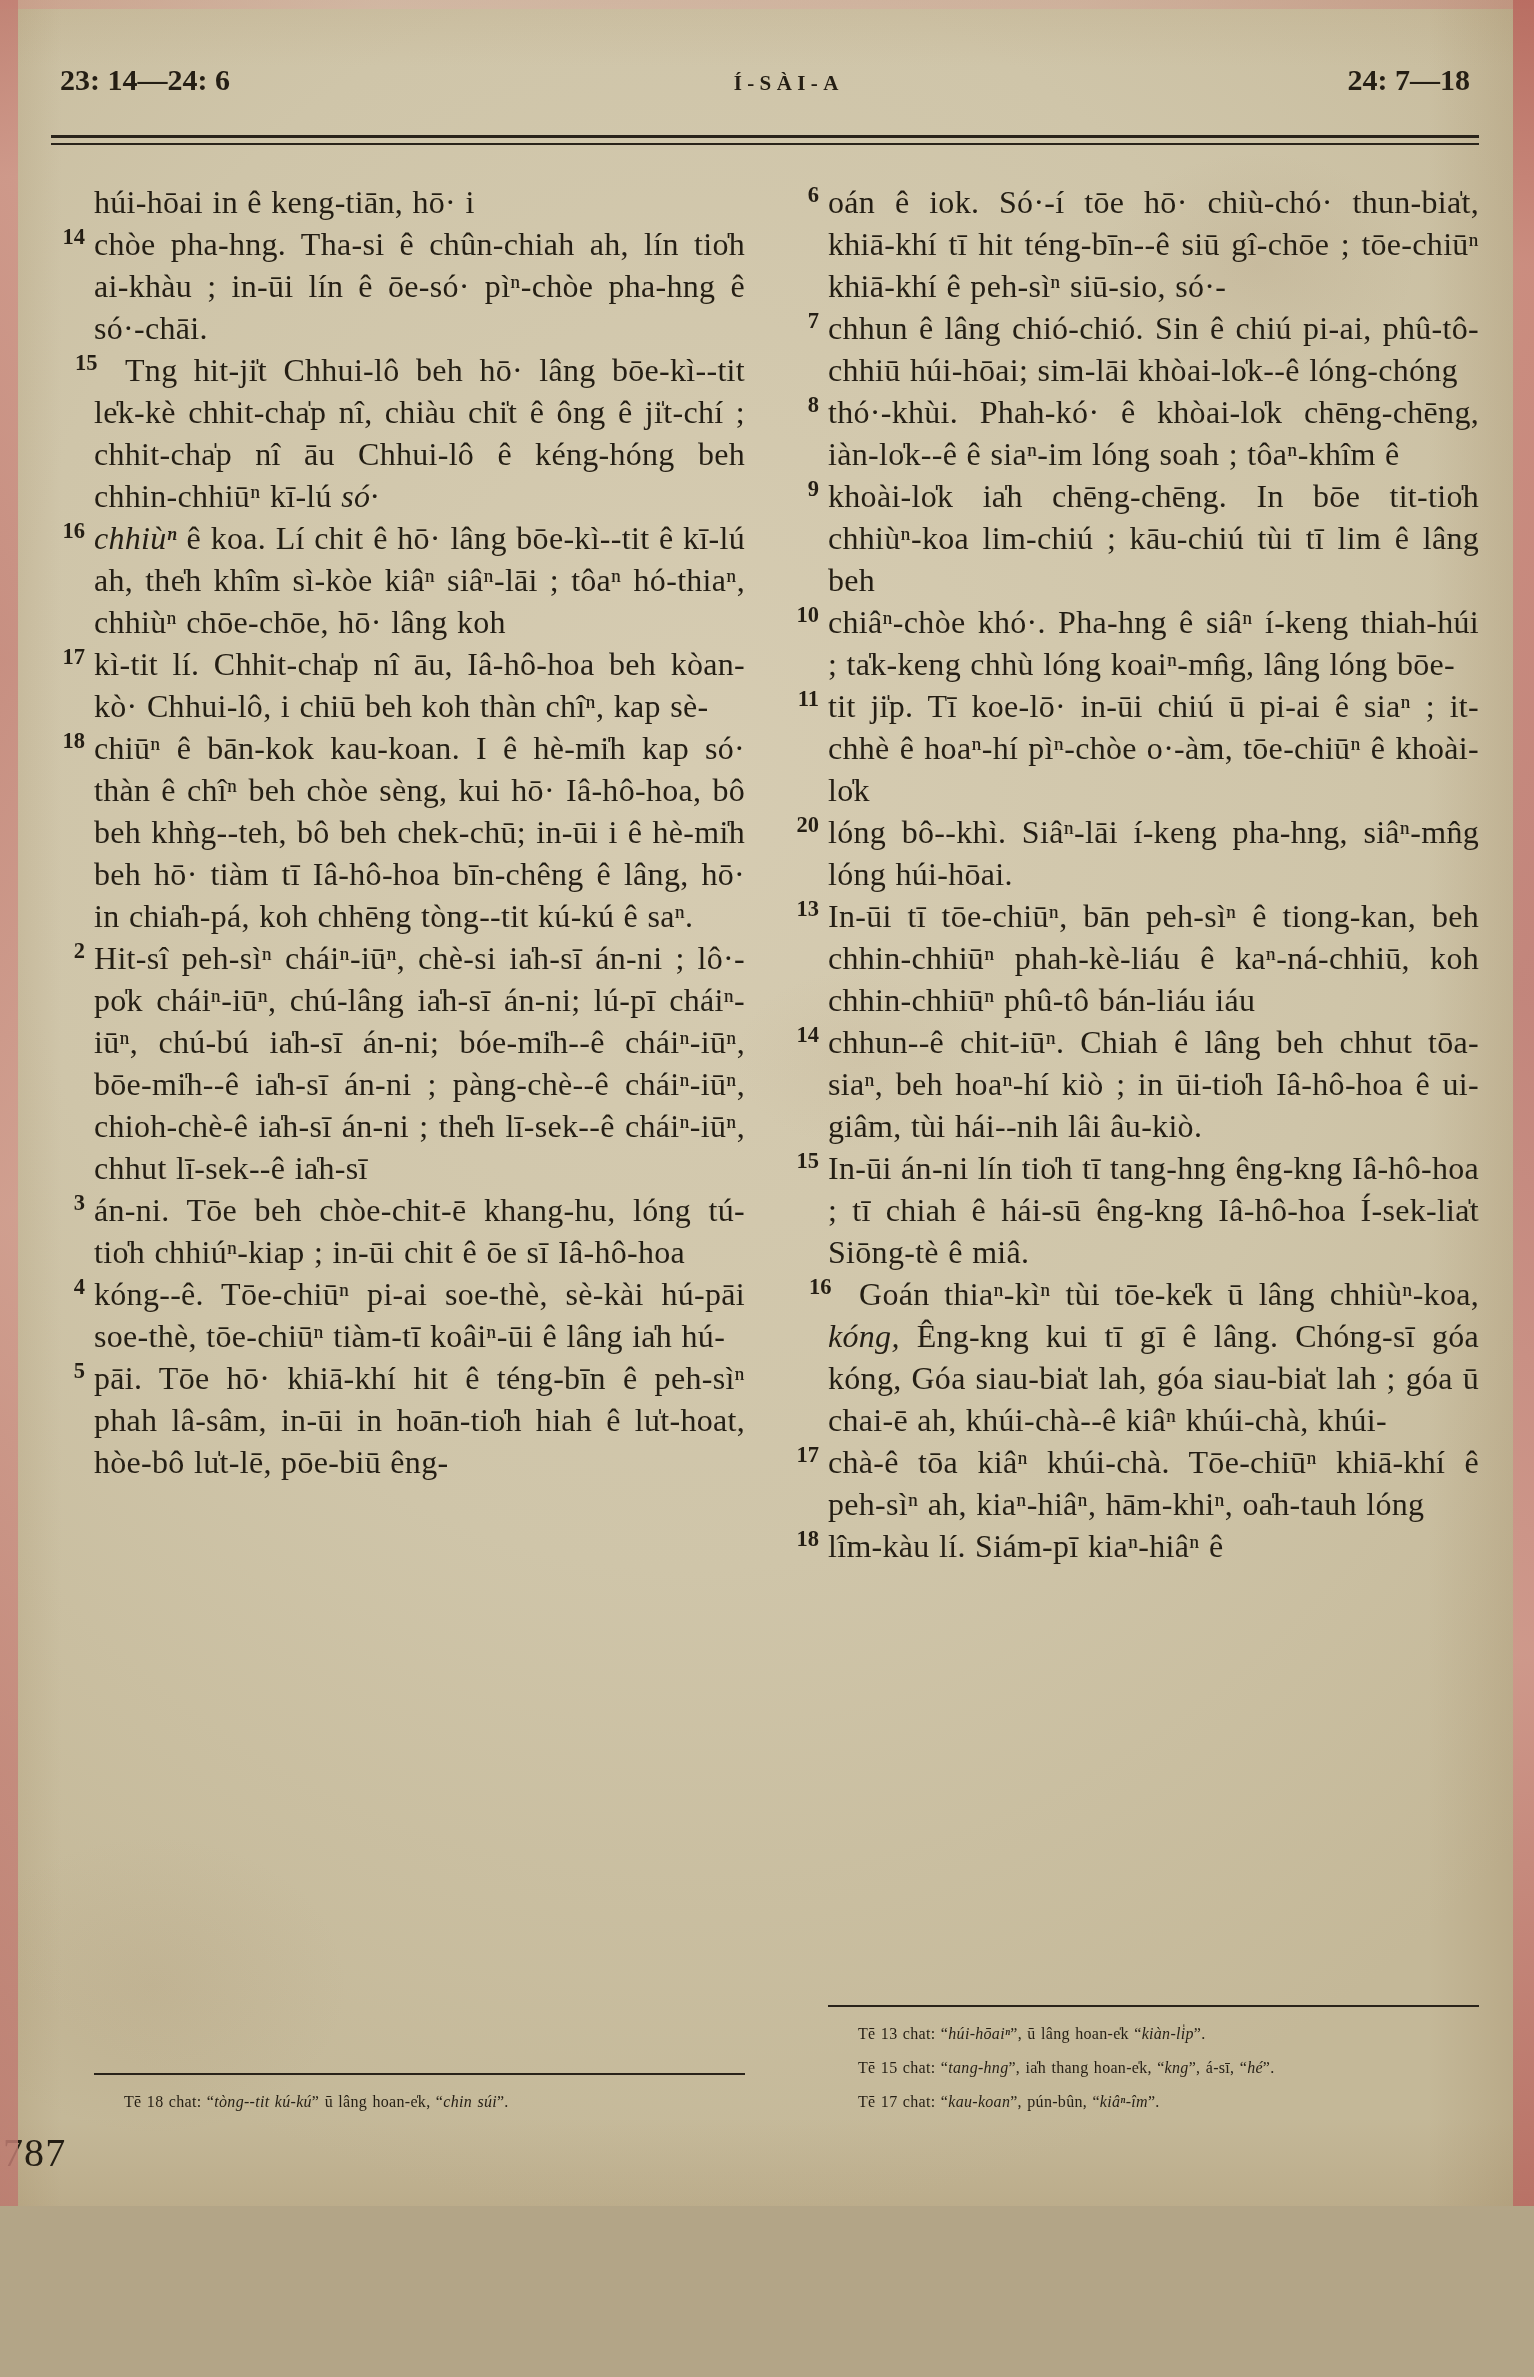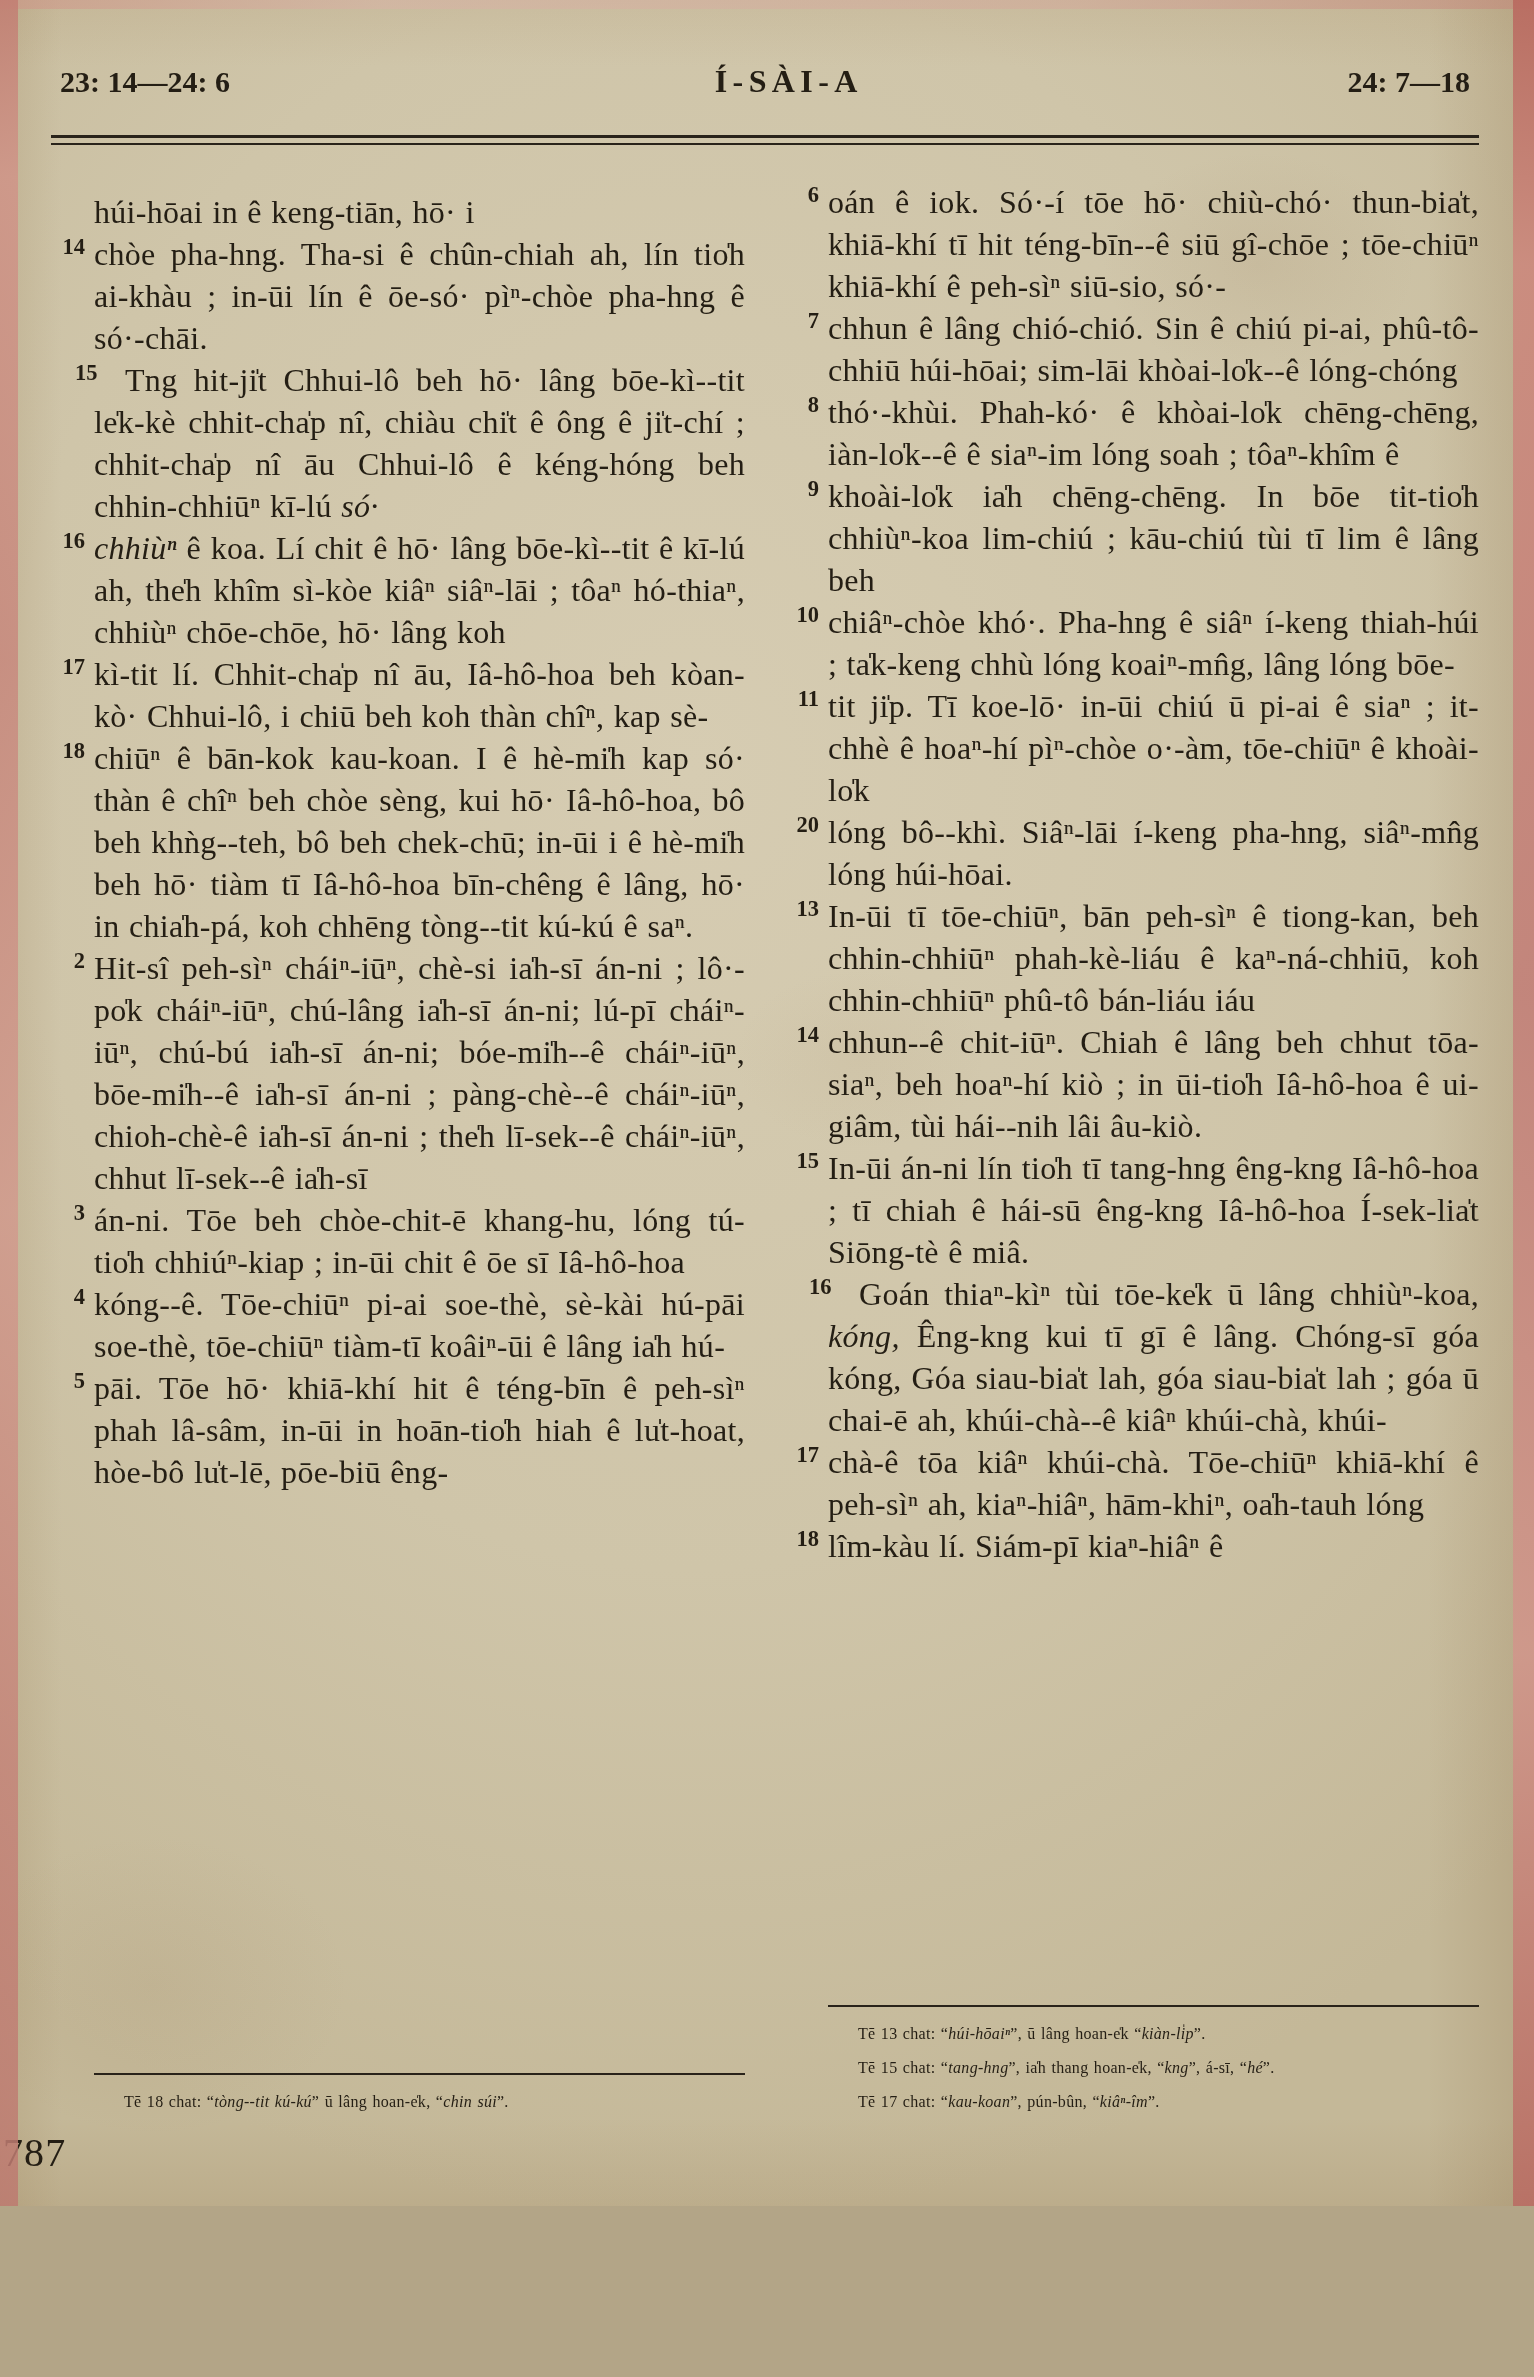--- a/index.html
+++ b/index.html
@@ -27,30 +27,30 @@
   .edge.left { left:0; width:18px; opacity:.85;
     background:linear-gradient(180deg, #c27d72 0%, #d09488 8%, #c8897e 30%, #d29b8e 55%, #c5857a 80%, #bd7a70 100%); }
   .edge.right { right:0; width:22.5px; opacity:.92;
     background:linear-gradient(180deg, #b96a60 0%, #cc8a7e 12%, #c3827a 45%, #d0978b 75%, #b96e64 100%); }
   .edge.top { position:absolute; left:0; right:0; top:0; height:8.6px; bottom:auto; opacity:.55;
     background:linear-gradient(90deg, #cf9286 0%, #d8b3a6 25%, #d3a99b 70%, #c5857a 100%); }
 
   .running-head { position:absolute; top:63px; left:60px; right:65px; z-index:2;
     display:flex; align-items:baseline; justify-content:space-between;
     font-weight:bold; font-size:30px; }
-  .running-head .title { font-size:32px; letter-spacing:5.4px; }
+  .running-head .title { font-size:21px; letter-spacing:5.4px; }
 
   .rule-double { position:absolute; top:135px; left:51px; right:56px; height:9.7px; z-index:2;
     border-top:3.8px solid #29231a; border-bottom:2.1px solid #29231a; }
 
   .columns { position:absolute; top:181px; left:94px; right:56px; bottom:87px; z-index:2;
     display:flex; gap:83px; }
   .col { position:relative; flex:1 1 0; font-size:32px; line-height:42px;
     text-align:justify; letter-spacing:0.3px; word-spacing:1.1px; }
-  .col-left  { padding-bottom:123px;margin-top:10px; }
+  .col-left  { padding-bottom:123px; }
   .col-right { padding-bottom:279px; }
 
   .verse { position:relative; }
   .verse.indent { text-indent:31px; }
   .vnum { position:absolute; left:-50px; top:3.2px; width:41px; text-align:right;
     font-size:22.5px; font-weight:bold; line-height:1; letter-spacing:0; }
   .chapter .chnum { float:left; font-size:81px; line-height:74px; font-weight:bold;
     margin:4.3px 15px 0 -39px; letter-spacing:0; }
 
   .footnotes { position:absolute; left:0; right:0; bottom:0; font-size:16px; line-height:34px; }

